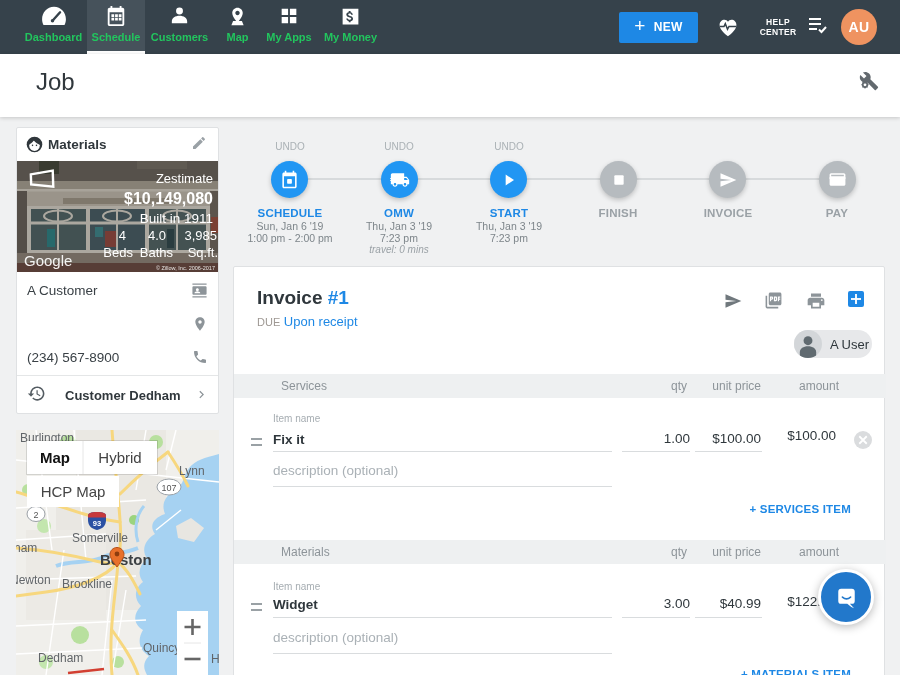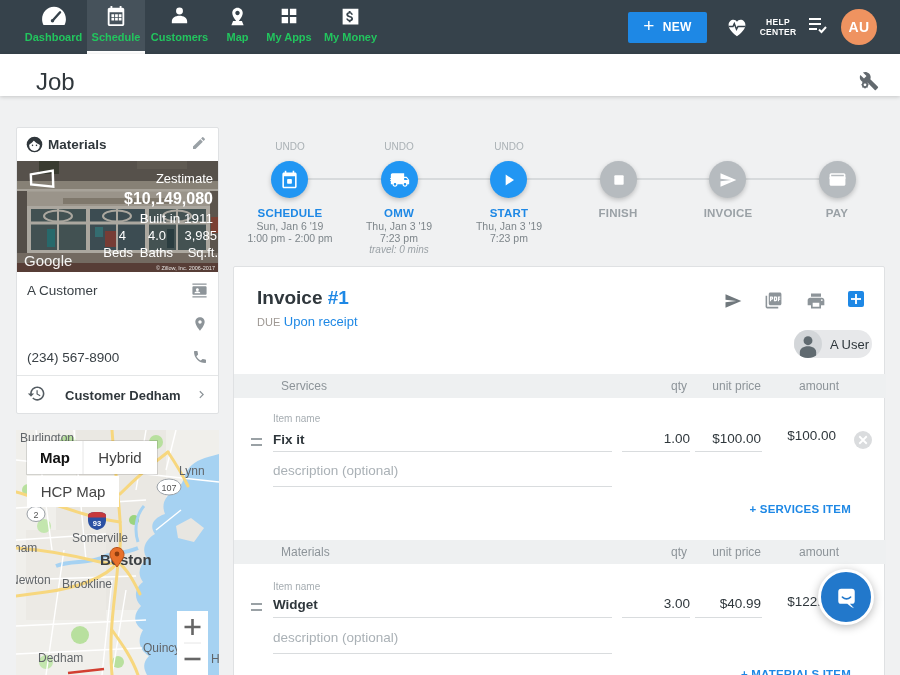--- a/index.html
+++ b/index.html
@@ -14,21 +14,21 @@
 .tab .tlabel { font-size:11px; font-weight:bold; margin-top:6px; letter-spacing:0; }
 .tab.active { background:#46525b; }
 .tab.active::after { content:""; position:absolute; left:0; right:0; bottom:0; height:3px; background:#fff; }
 .navright { position:absolute; right:0; top:0; height:54px; display:flex; align-items:center; }
 .newbtn { width:79px; height:31px; background:#1e88e5; border-radius:2px; color:#fff; display:flex; align-items:center; justify-content:center; font-size:12px; font-weight:bold; letter-spacing:.4px; }
 .newbtn .plus { font-size:19px; font-weight:normal; margin-right:8px; margin-top:-2px; }
 .helptxt { color:#fff; font-size:8.5px; font-weight:bold; text-align:center; line-height:10px; letter-spacing:.3px; }
 .avatar { width:36px; height:36px; border-radius:50%; background:#ef9360; color:#fff; font-size:14px; font-weight:bold; display:flex; align-items:center; justify-content:center; letter-spacing:.3px; }
 
 
-.jobbar { position:absolute; left:0; top:54px; width:900px; height:42px; background:#fff; box-shadow:0 1px 4px rgba(0,0,0,.18); }
+.jobbar { position:absolute; left:0; top:54px; width:900px; height:63px; background:#fff; box-shadow:0 1px 4px rgba(0,0,0,.18); }
 .jobbar h1 { position:absolute; left:36px; top:14px; font-size:24px; font-weight:normal; color:#30373c; }
 
 
 .card { position:absolute; background:#fff; border:1px solid #dfe1e3; border-radius:2px; }
 .cust { left:16px; top:127px; width:203px; height:287px; }
 .custhead { position:relative; height:33px; }
 .custhead .ctitle { position:absolute; left:31px; top:9px; font-size:13.5px; font-weight:bold; color:#30373c; }
 .photo { position:absolute; left:0; top:33px; width:201px; height:111px; overflow:hidden; }
 .cinfo { position:absolute; left:10px; font-size:13.5px; color:#3a4146; }
 .cicon { position:absolute; right:10px; }
@@ -127,21 +127,21 @@
           <clipPath id="hcl">
             <path d="M12 21.2s-8.4-5.4-8.4-11.2C3.6 6.8 5.9 4.8 8.5 4.8c1.5 0 2.8.8 3.5 2 .7-1.2 2-2 3.5-2 2.6 0 4.9 2 4.9 5.2 0 5.8-8.4 11.2-8.4 11.2z"></path>
           </clipPath>
         </defs>
         <path d="M12 21.2s-8.4-5.4-8.4-11.2C3.6 6.8 5.9 4.8 8.5 4.8c1.5 0 2.8.8 3.5 2 .7-1.2 2-2 3.5-2 2.6 0 4.9 2 4.9 5.2 0 5.8-8.4 11.2-8.4 11.2z" fill="#fff"></path>
         <g clip-path="url(#hcl)">
           <path d="M2 11.5h6l1.3-2.8 2.2 5.6 1.5-2.8h9" stroke="#36424b" stroke-width="1.5" fill="none"></path>
         </g>
       </svg>
     </div>
-  <div class="helptxt" style="width:44px;margin-left:7px;">HELP<br>CENTER</div>
+  <div class="helptxt" style="width:44px;margin-left:16px;">HELP<br>CENTER</div>
   <div style="width:24px;margin-left:6px;"><svg width="24" height="24" viewBox="0 0 24 24">
         <path d="M3 6h12M3 11h12M3 16h8" stroke="#fff" stroke-width="2"></path>
         <path d="M13 16.5l2.5 2.5L20 14" stroke="#fff" stroke-width="2" fill="none"></path>
       </svg></div>
   <div class="avatar" style="margin-left:11px;margin-right:23px;">AU</div>
 </div>
 
 <div class="jobbar">
   <h1>Job</h1>
   <svg class="abs" style="right:21px;top:17px;" width="20" height="20" viewBox="0 0 24 24" fill="#62696e">

